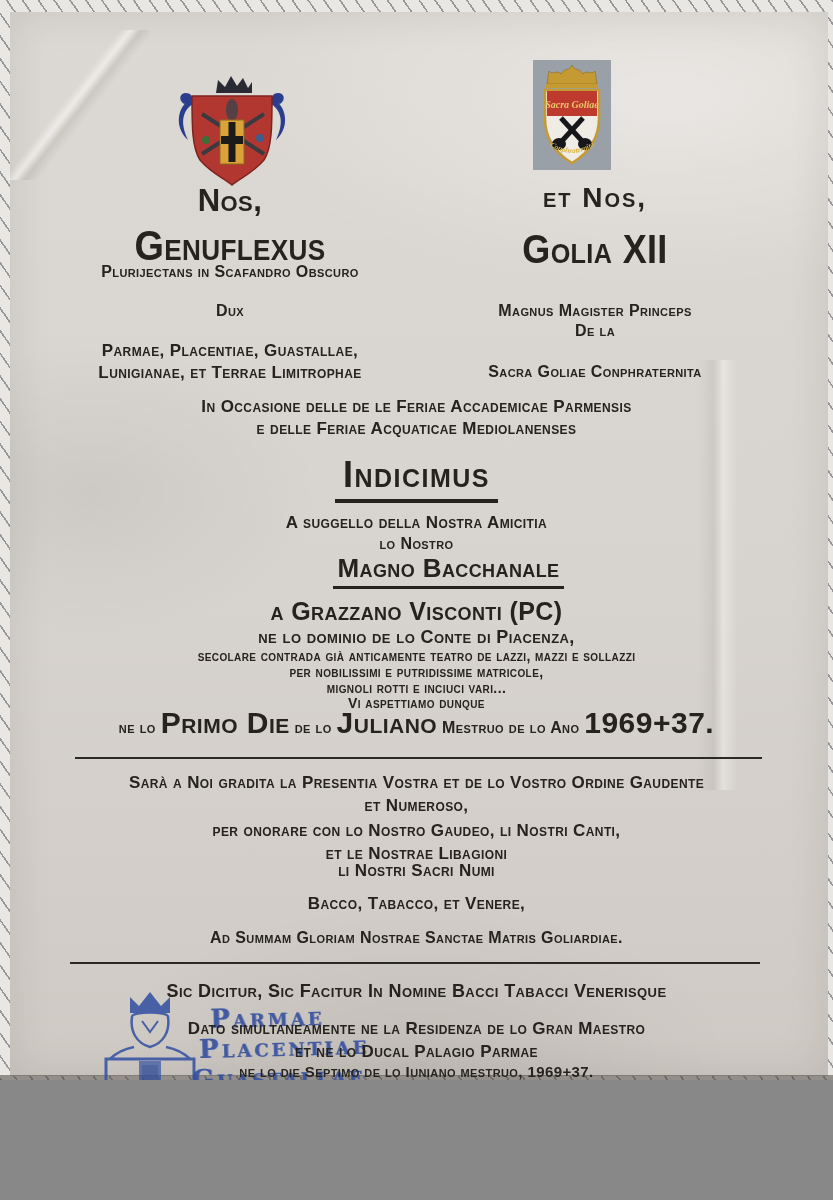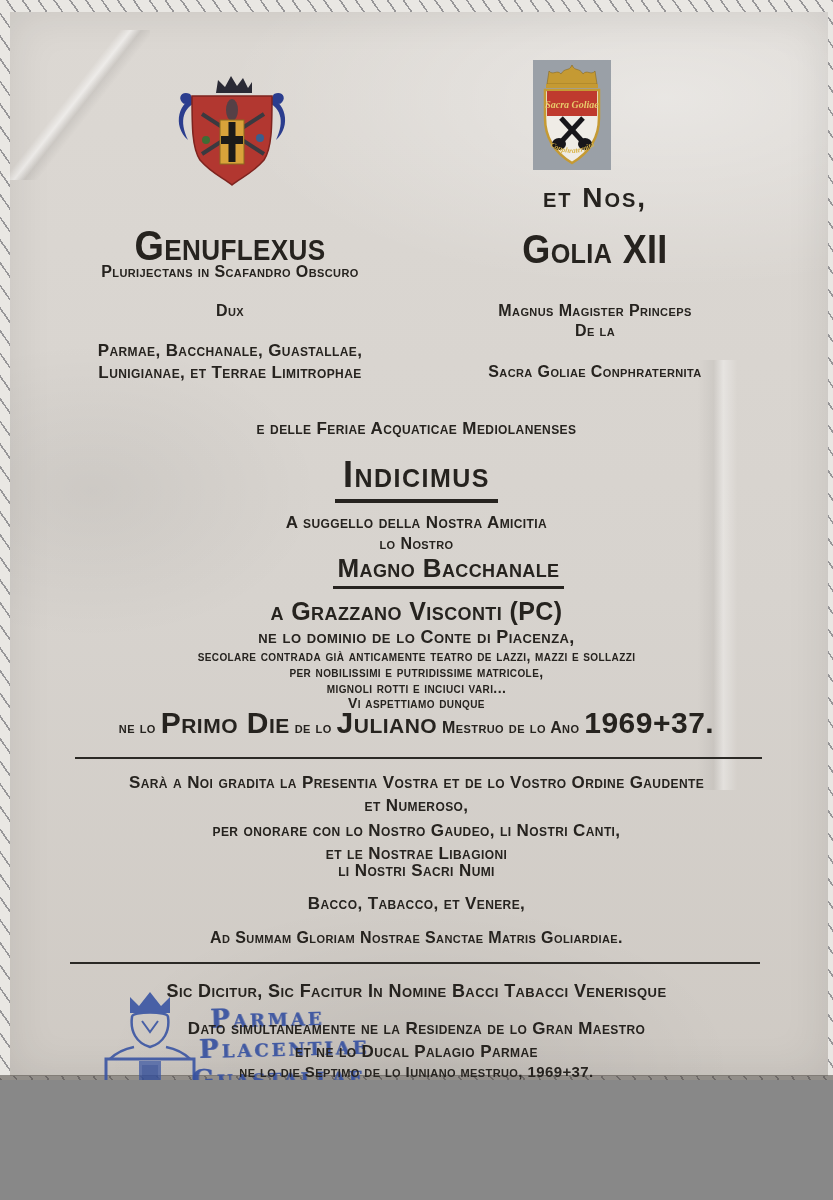--- a/index.html
+++ b/index.html
@@ -97,35 +97,37 @@
       <line x1="50" y1="58" x2="28" y2="82" stroke="#17161a" stroke-width="5"></line>
       <ellipse cx="52" cy="84" rx="7" ry="6" fill="#17161a"></ellipse>
       <ellipse cx="26" cy="84" rx="7" ry="6" fill="#17161a"></ellipse>
       <path id="arcbase" d="M14,84 Q39,102 64,84" fill="none"></path>
       <text font-family="Liberation Serif, serif" font-style="italic" font-weight="bold" font-size="7.5" fill="#d9b44a">
         <textPath href="#arcbase" startOffset="6%">Conphraternita</textPath>
       </text>
     </svg>
   </div>
 
+  <div class="t colL" style="top:182px;font-size:31px;">Nos,</div>
   <div class="t colR" style="top:180px;font-size:28px;letter-spacing:2px;">et Nos,</div>
 
   <div class="t colL cond" style="top:220px;font-size:42px;">Genuflexus</div>
   <div class="t colR cond" style="top:224px;font-size:40px;">Golia XII</div>
 
   <div class="t colL" style="top:262px;font-size:16px;">Plurijectans in Scafandro Obscuro</div>
 
   <div class="t colL" style="top:301px;font-size:16px;">Dux</div>
   <div class="t colR" style="top:301px;font-size:16px;">Magnus Magister Princeps</div>
 
-  <div class="t colL" style="top:340px;font-size:17px;">Parmae, Bacchanale, Guastallae,</div>
+  <div class="t colL" style="top:340px;font-size:17px;">Parmae, Placentiae, Guastallae,</div>
   <div class="t colL" style="top:362px;font-size:17px;">Lunigianae, et Terrae Limitrophae</div>
   <div class="t colR" style="top:321px;font-size:16px;">De la</div>
   <div class="t colR" style="top:362px;font-size:16px;">Sacra Goliae Conphraternita</div>
 
+  <div class="t full" style="top:396px;font-size:17px;">In Occasione delle de le Feriae Accademicae Parmensis</div>
   <div class="t full" style="top:418px;font-size:17px;">e delle Feriae Acquaticae Mediolanenses</div>
 
   <div class="t full" style="top:452px;font-size:36px;letter-spacing:1.5px;"><span class="und">Indicimus</span></div>
 
   <div class="t full" style="top:512px;font-size:17px;">A suggello della Nostra Amicitia</div>
   <div class="t full" style="top:534px;font-size:16px;">lo Nostro</div>
   <div class="t full" style="top:552px;font-size:26px;padding-left:32px;"><span class="und2">Magno Bacchanale</span></div>
 
   <div class="t full" style="top:596px;font-size:25px;">a Grazzano Visconti (PC)</div>
   <div class="t full" style="top:626px;font-size:18px;">ne lo dominio de lo Conte di Piacenza,</div>

